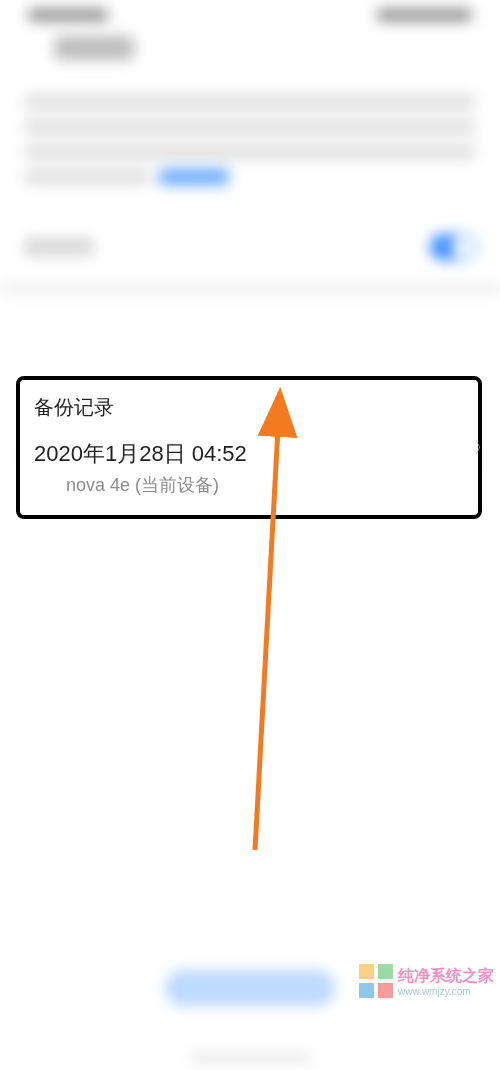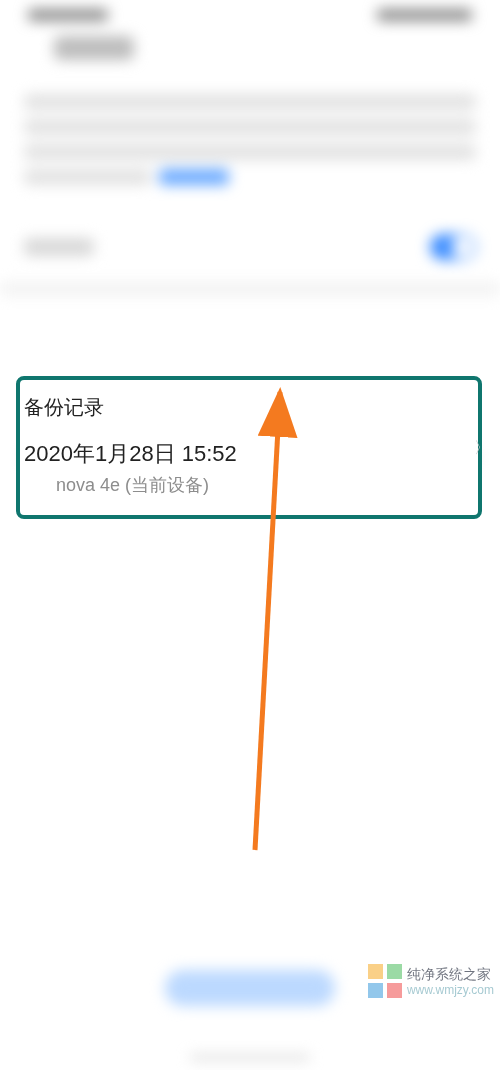--- a/index.html
+++ b/index.html
@@ -31,35 +31,35 @@
     .record-spacer{height:130px;}
 
     .row2{display:flex;justify-content:space-between;align-items:center;padding:22px 24px;}
     .row2-lbl{background:#dedede;border-radius:5px;height:18px;width:78px;}
     .dots{background:#dcdcdc;border-radius:4px;width:14px;height:14px;}
 
     .bottom-btn{position:absolute;left:50%;bottom:64px;transform:translateX(-50%);width:170px;height:36px;background:#bcd9ff;border-radius:18px;}
     .home-ind{position:absolute;left:50%;bottom:10px;transform:translateX(-50%);width:120px;height:5px;background:#d6d6d6;border-radius:3px;}
 
     
-    .highlight-box{position:absolute;left:16px;right:18px;top:376px;border:4px solid #0f766e;border-radius:8px;background:#fff;padding:14px 14px 18px 4px;}
+    .highlight-box{position:absolute;left:16px;right:18px;top:376px;border:4px solid #000000;border-radius:8px;background:#fff;padding:14px 14px 18px 14px;}
     .hb-title{font-size:20px;color:#222;margin-bottom:18px;}
     .hb-date{font-size:22px;color:#222;margin-bottom:4px;}
     .hb-device{font-size:18px;color:#8d8d8d;margin-left:32px;}
     .hb-chevron{position:absolute;right:-12px;top:50%;transform:translateY(-50%);color:#c7c7c7;font-size:16px;}
 
     
     .arrow-svg{position:absolute;left:0;top:0;pointer-events:none;}
 
     
     .watermark{position:absolute;right:6px;bottom:72px;display:flex;align-items:center;opacity:0.60;}
     .wm-logo{width:34px;height:34px;margin-right:5px;}
     .wm-logo span{position:absolute;width:15px;height:15px;}
-    .wm-text{color:#0f172a;font-size:14px;font-weight:400;}
-    .wm-sub{color:#6aa6b3;font-size:12px;display:block;margin-top:-1px;text-align:center;}
+    .wm-text{color:#ec4899;font-size:16px;font-weight:700;}
+    .wm-sub{color:#6aa6b3;font-size:10px;display:block;margin-top:-1px;}
   </style>
 </head>
 <body>
 
 <div class="blur-layer">
   <div class="status-bar">
     <div class="status-part sp-left"></div>
     <div class="status-part sp-right"></div>
   </div>
   <div class="title-row">
@@ -81,21 +81,21 @@
   <div class="row2">
     <div class="row2-lbl"></div>
     <div class="dots"></div>
   </div>
   <div class="bottom-btn"></div>
   <div class="home-ind"></div>
 </div>
 
 <div class="highlight-box">
   <div class="hb-title">备份记录</div>
-  <div class="hb-date">2020年1月28日 15:52</div>
+  <div class="hb-date">2020年1月28日 04:52</div>
   <div class="hb-device">nova 4e (当前设备)</div>
   <div class="hb-chevron">〉</div>
 </div>
 
 <svg class="arrow-svg" width="500" height="1070">
   <defs>
     <marker id="arrowhead" markerWidth="10" markerHeight="8" refX="9" refY="4" orient="auto">
       <polygon points="0 0, 10 4, 0 8" fill="#f47a1f"></polygon>
     </marker>
   </defs>

